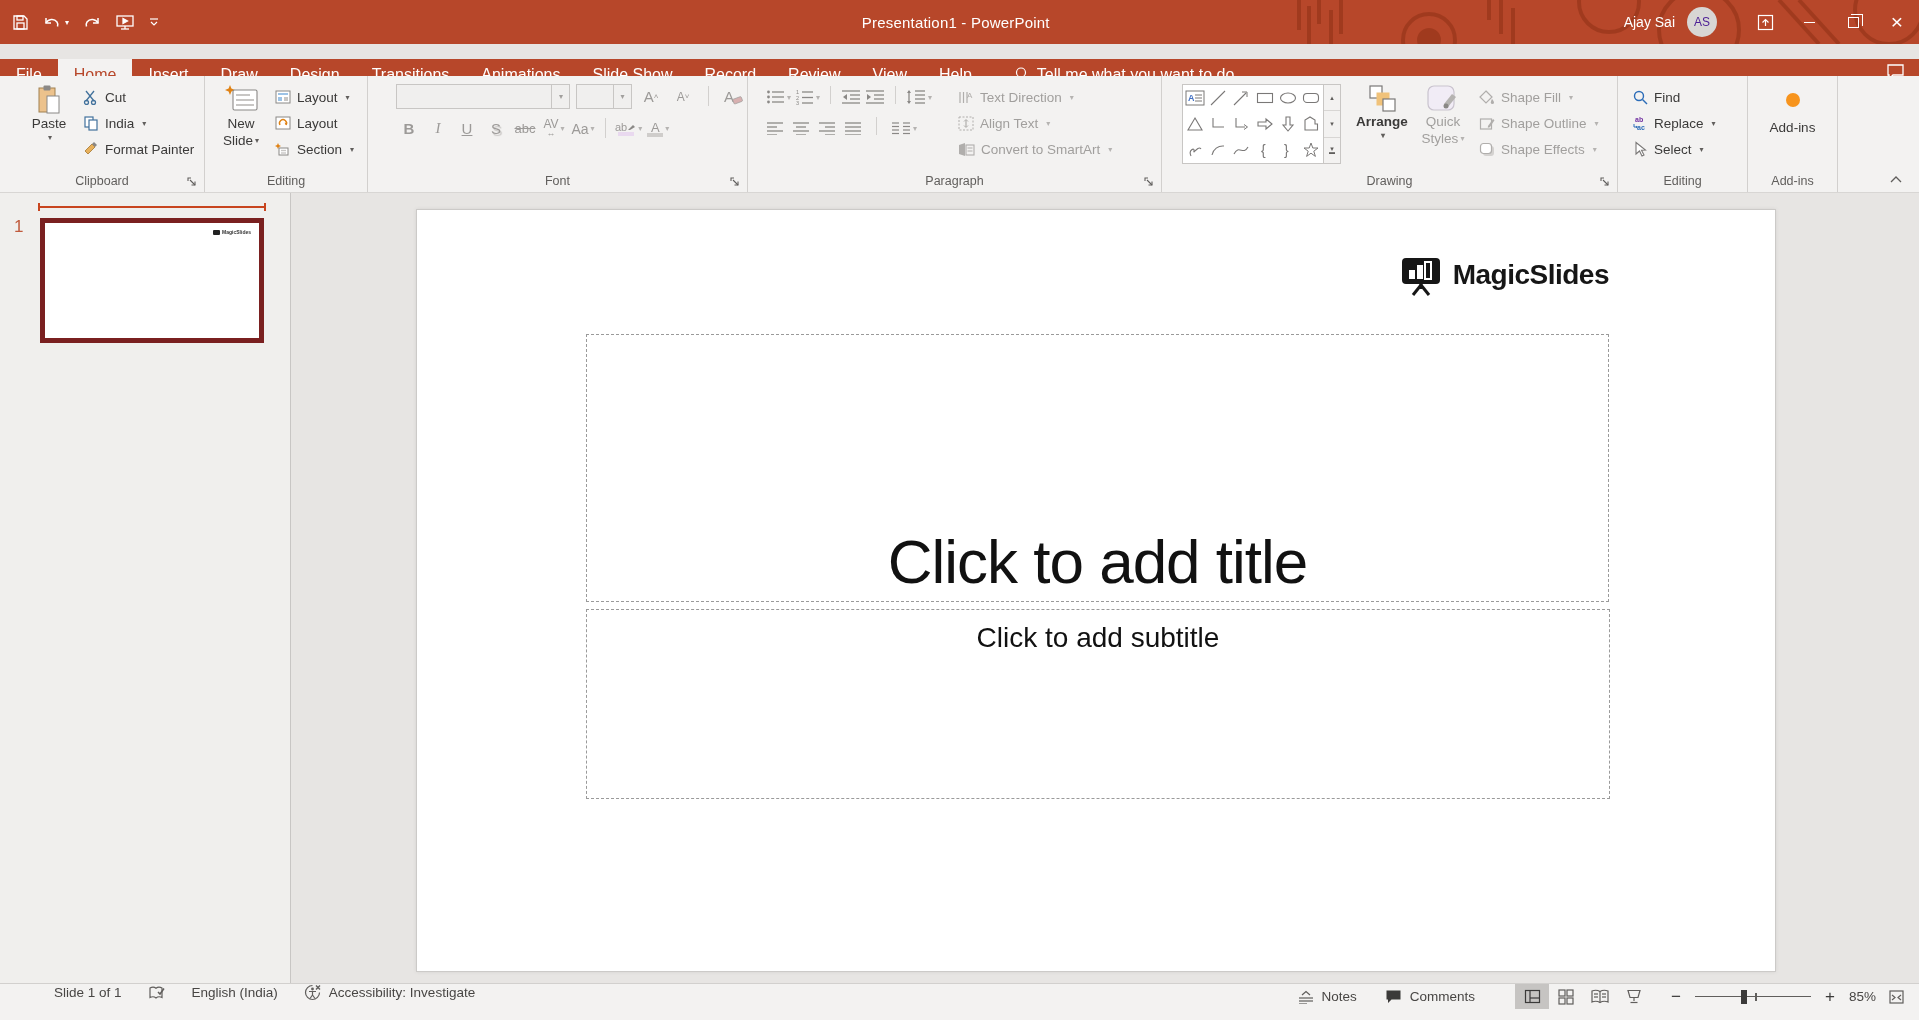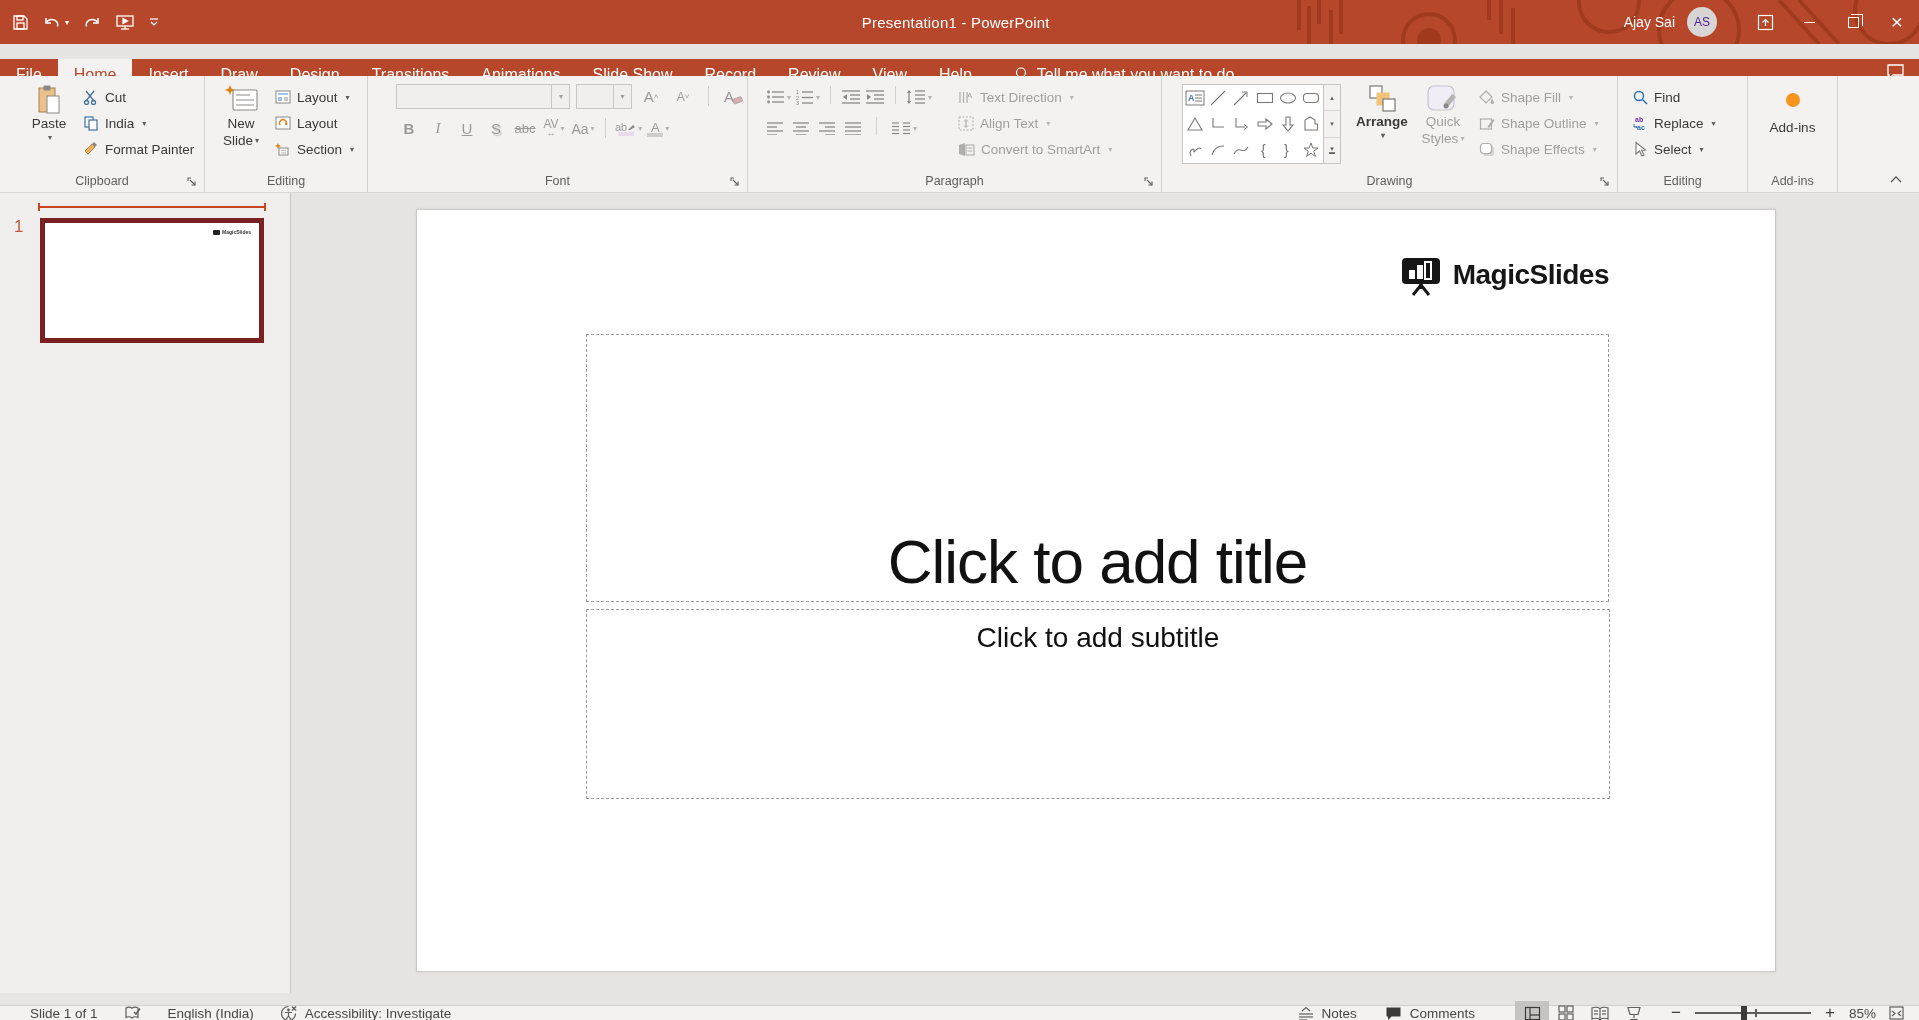--- a/index.html
+++ b/index.html
@@ -77,21 +77,21 @@
   .slide { position:absolute; left:124px; top:16px; width:1360px; height:763px; background:#fff; border:1px solid #cccac8; box-shadow:0 0 4px rgba(0,0,0,.08); }
   .logo { position:absolute; right:166px; top:44px; display:flex; align-items:center; gap:9px; }
   .logo-text { font-size:28px; font-weight:bold; color:#161616; letter-spacing:-.5px; }
   .ph { position:absolute; border:1.5px dashed #9a9a9a; }
   .ph-title { left:169px; top:124px; width:1023px; height:268px; display:flex; align-items:flex-end; justify-content:center; padding-bottom:4px; }
   .ph-title span { font-size:62px; font-weight:300; color:#111; letter-spacing:-1px; }
   .ph-sub { left:169px; top:399px; width:1024px; height:190px; display:flex; justify-content:center; padding-top:12px; }
   .ph-sub span { font-size:28px; font-weight:300; color:#111; }
 
   
-  .statusbar { position:absolute; left:0; bottom:0; width:100%; height:15px; background:#f3f2f1; border-top:1px solid #d2d0ce; display:flex; align-items:center; font-size:13.5px; color:#484644; }
+  .statusbar { position:absolute; left:0; bottom:0; width:100%; height:37px; background:#f3f2f1; border-top:1px solid #d2d0ce; display:flex; align-items:flex-start; font-size:13.5px; color:#484644;padding-left:24px; }
   .sb-left { display:flex; align-items:center; gap:26px; padding-left:30px; }
   .sb-item { display:flex; align-items:center; gap:8px; white-space:nowrap; }
   .sb-right { margin-left:auto; display:flex; align-items:center; padding-right:14px; }
   .viewbtn { width:34px; height:25px; display:flex; align-items:center; justify-content:center; }
   .viewbtn.active { background:#c6c4c2; }
   .zoomtrack { position:relative; width:116px; height:14px; margin:0 10px; }
   .zoomtrack .line { position:absolute; left:0; right:0; top:6px; height:1.5px; background:#605e5c; }
   .zoomtrack .tick { position:absolute; left:52%; top:3px; width:1.5px; height:8px; background:#605e5c; }
   .zoomtrack .thumbz { position:absolute; left:40%; top:0; width:6px; height:14px; background:#3b3a39; }
   .zsign { font-size:17px; color:#3b3a39; padding:0 4px; }

